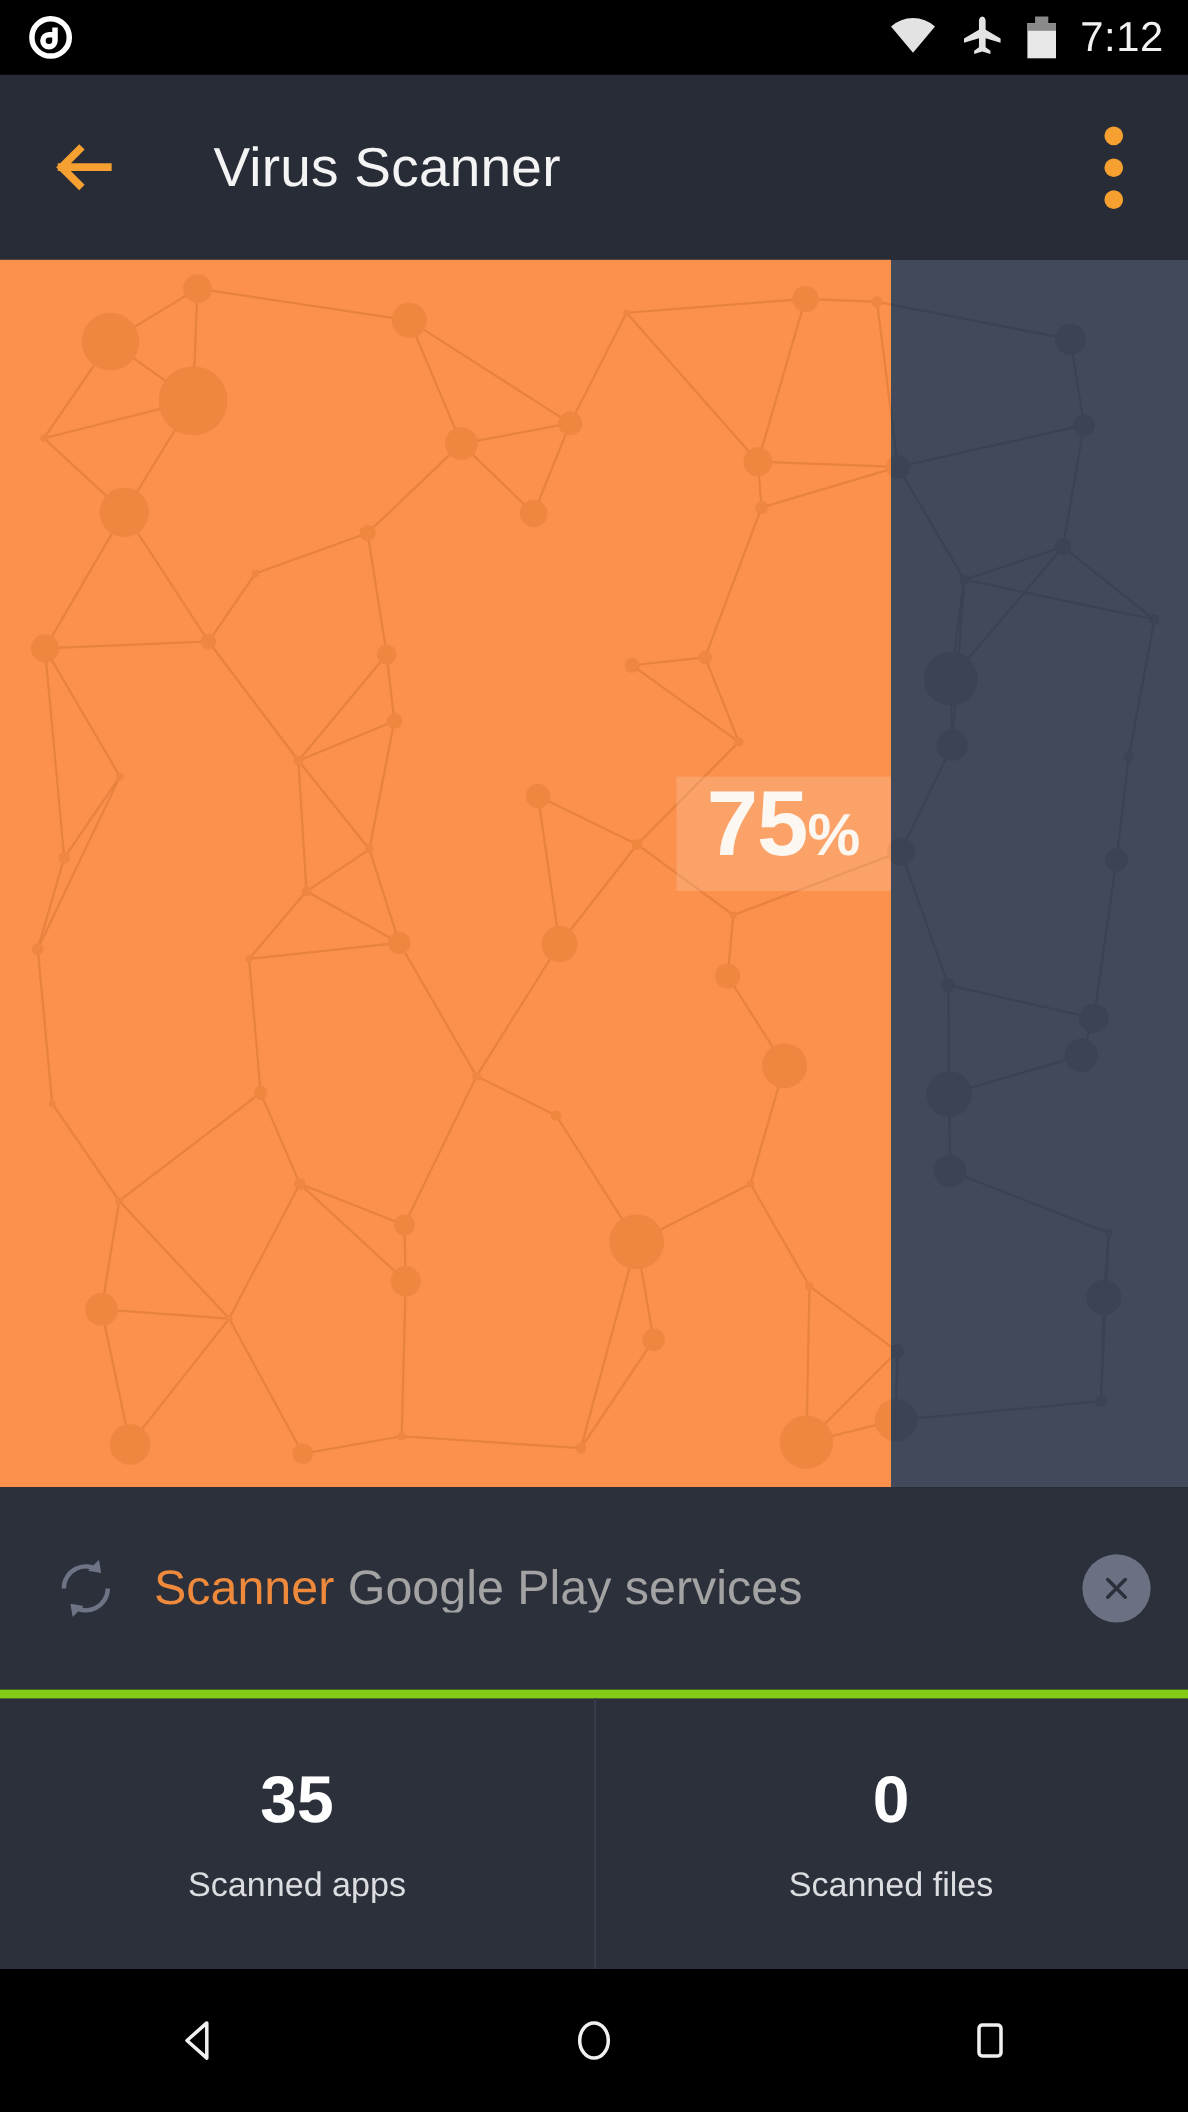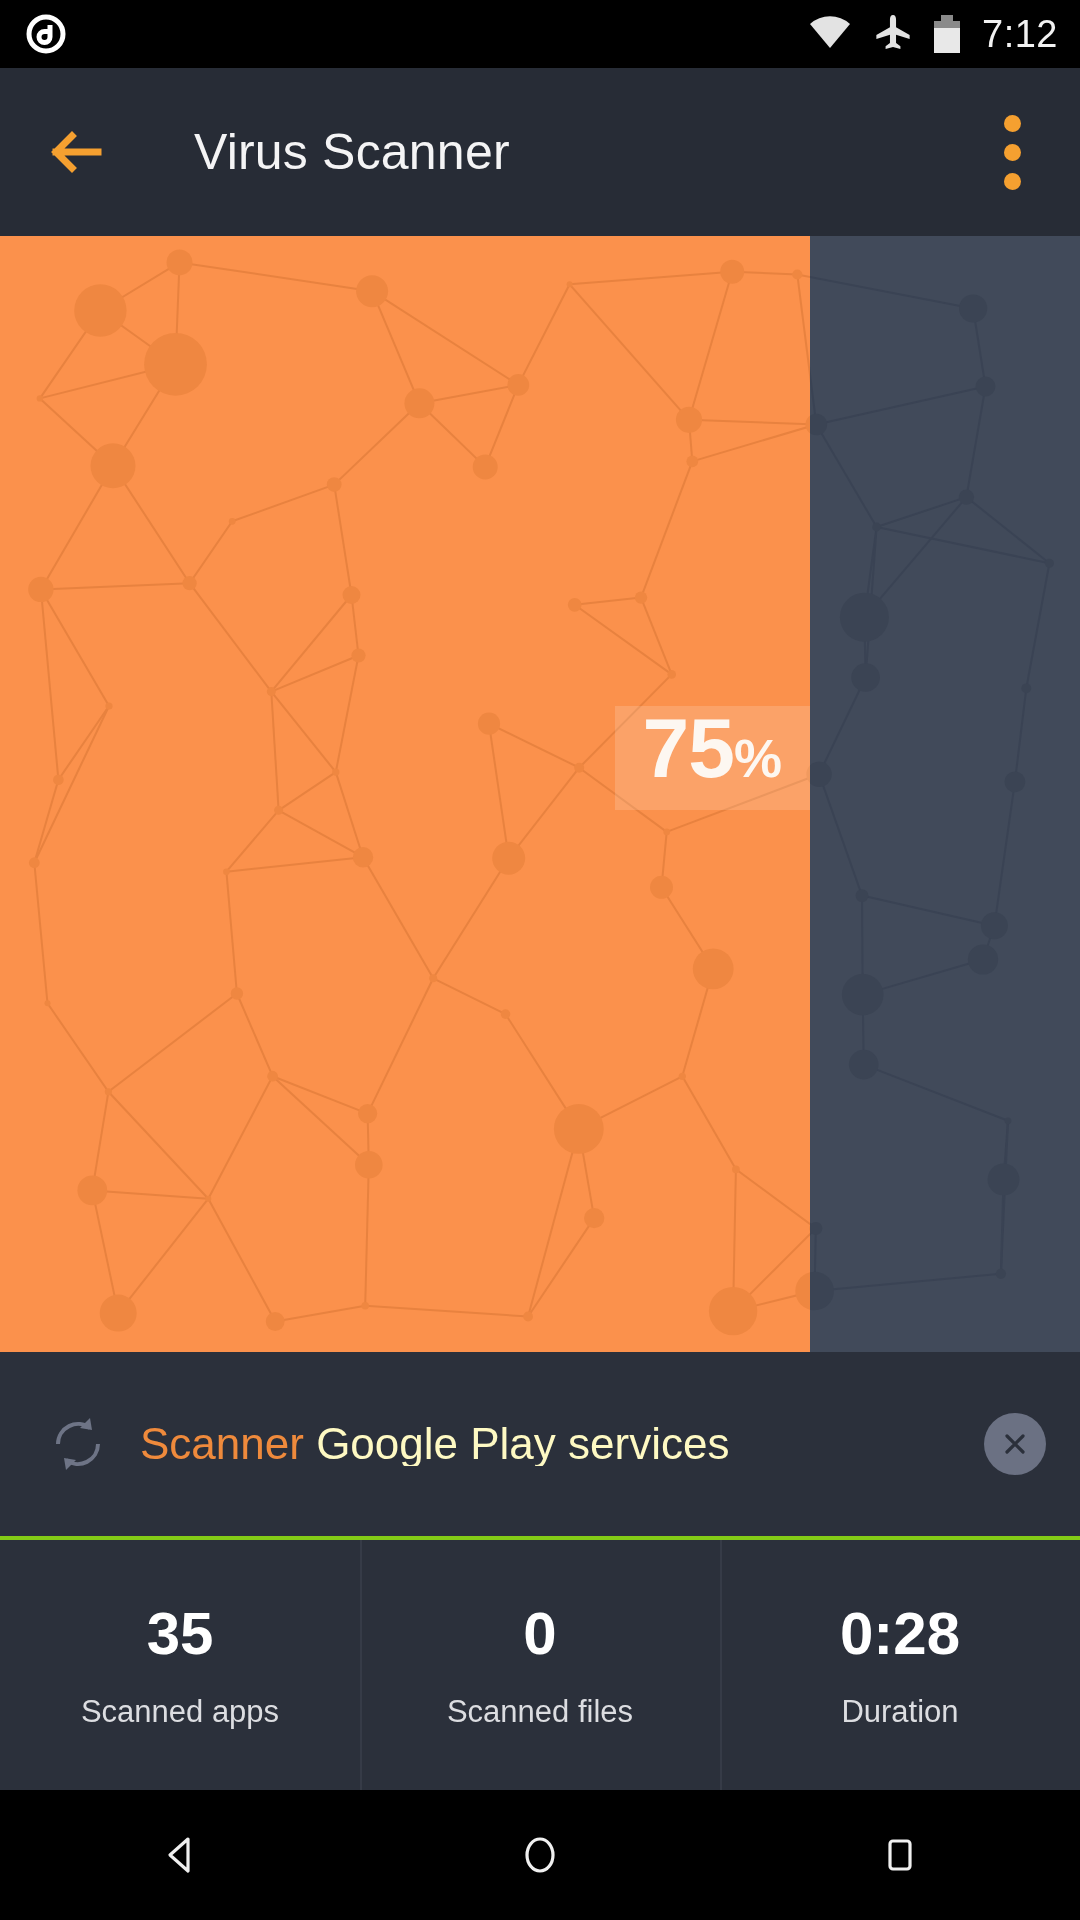--- a/index.html
+++ b/index.html
@@ -69,31 +69,31 @@
   .status-row {
     flex:0 0 184px; background:#2b303b;
     display:flex; align-items:center; padding:0 34px 0 46px;
   }
   .sync-icon { width:64px; height:64px; flex:0 0 64px; }
   .status-text {
     margin-left:30px; font-size:44px; line-height:1;
     white-space:nowrap; overflow:hidden; text-overflow:ellipsis;
   }
   .status-verb { color:#ef8a3c; }
-  .status-obj  { color:#fef9c3; }
+  .status-obj  { color:#a3a3a3; }
   .close-btn {
     width:62px; height:62px; border-radius:50%; background:#6b7183;
     display:flex; align-items:center; justify-content:center;
     flex:0 0 62px; cursor:pointer; margin-left:auto;
   }
 
   
   .stats-row {
     flex:0 0 254px; background:#2b303b;
-    display:flex; border-top:4px solid #84cc16;
+    display:flex; border-top:8px solid #84cc16;
   }
   .stat-cell {
     flex:1 1 0; display:flex; flex-direction:column;
     align-items:center; justify-content:center; gap:32px;
     position:relative;
   }
   .stat-cell + .stat-cell::before {
     content:""; position:absolute; left:0; top:0; bottom:0;
     width:2px; background:#363b47;
   }
@@ -594,24 +594,20 @@
 
   <div class="stats-row">
     <div class="stat-cell">
       <span class="stat-value">35</span>
       <span class="stat-label">Scanned apps</span>
     </div>
     <div class="stat-cell">
       <span class="stat-value">0</span>
       <span class="stat-label">Scanned files</span>
     </div>
-    <div class="stat-cell">
-      <span class="stat-value">0:28</span>
-      <span class="stat-label">Duration</span>
-    </div>
   </div>
 
   <div class="navbar">
     <div class="nav-btn">
       <svg viewBox="0 0 48 48" width="48" height="48">
         <path d="M32 8 L14 24 L32 40 Z" fill="none" stroke="#f0f0f0" stroke-width="3.2" stroke-linejoin="round"></path>
       </svg>
     </div>
     <div class="nav-btn">
       <svg viewBox="0 0 48 48" width="48" height="48">

